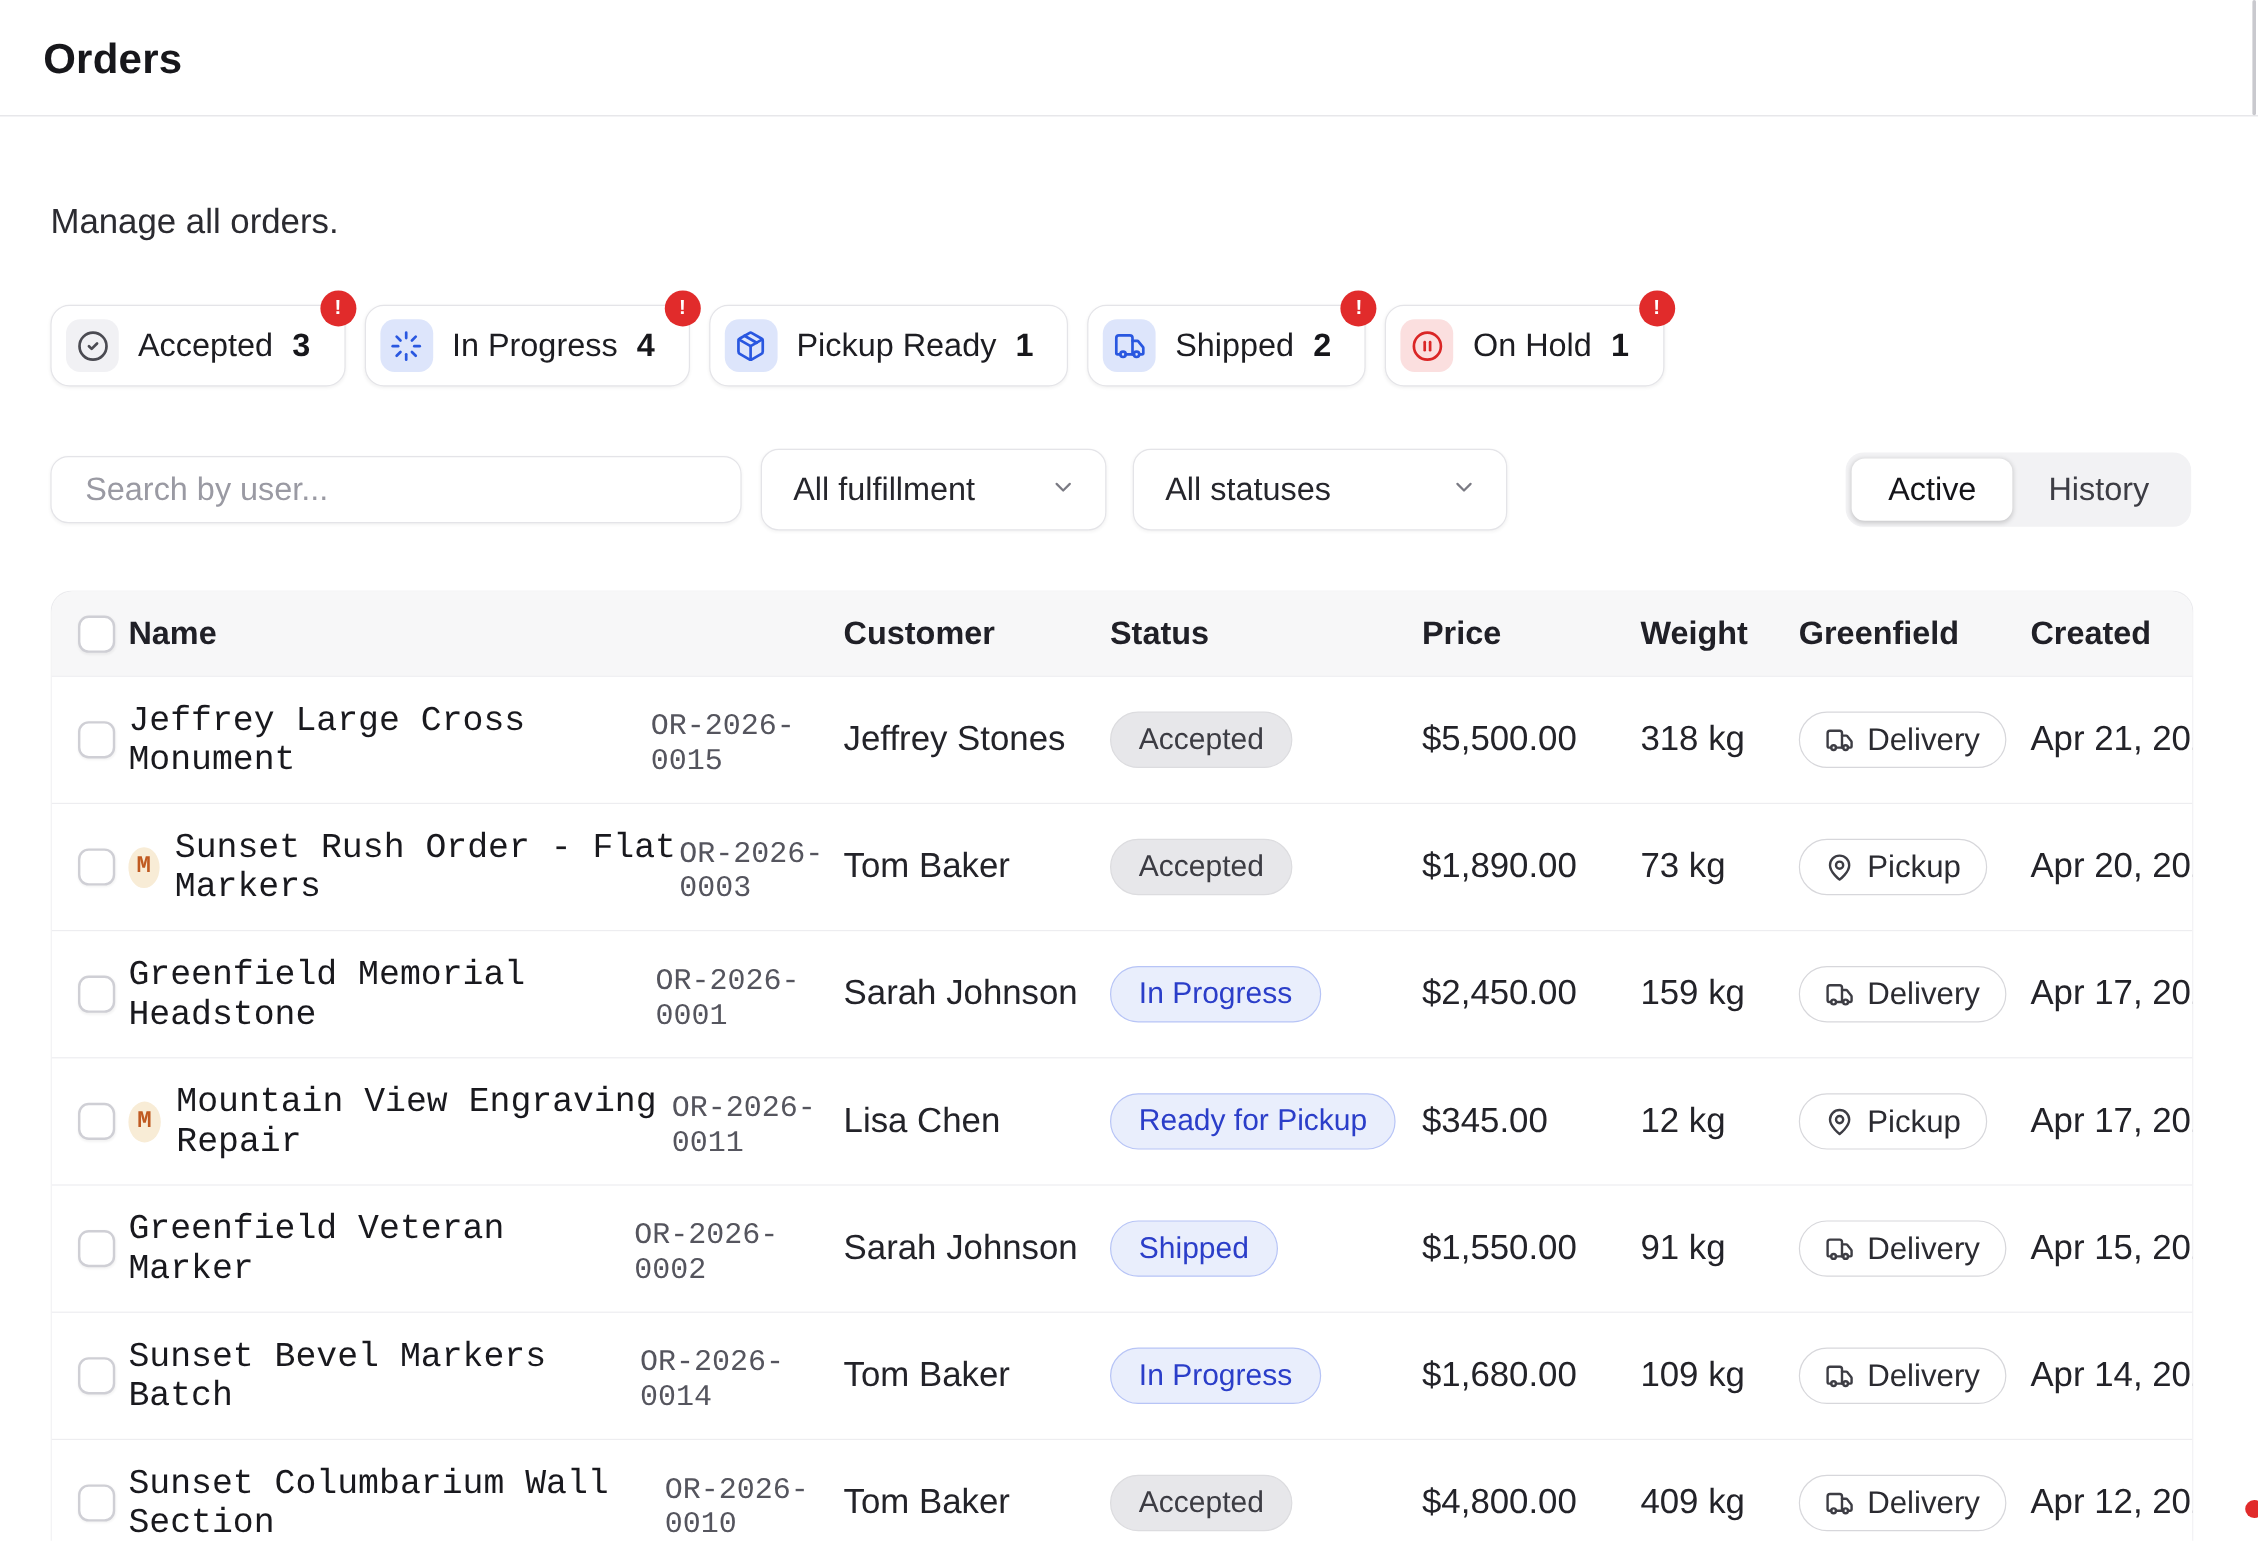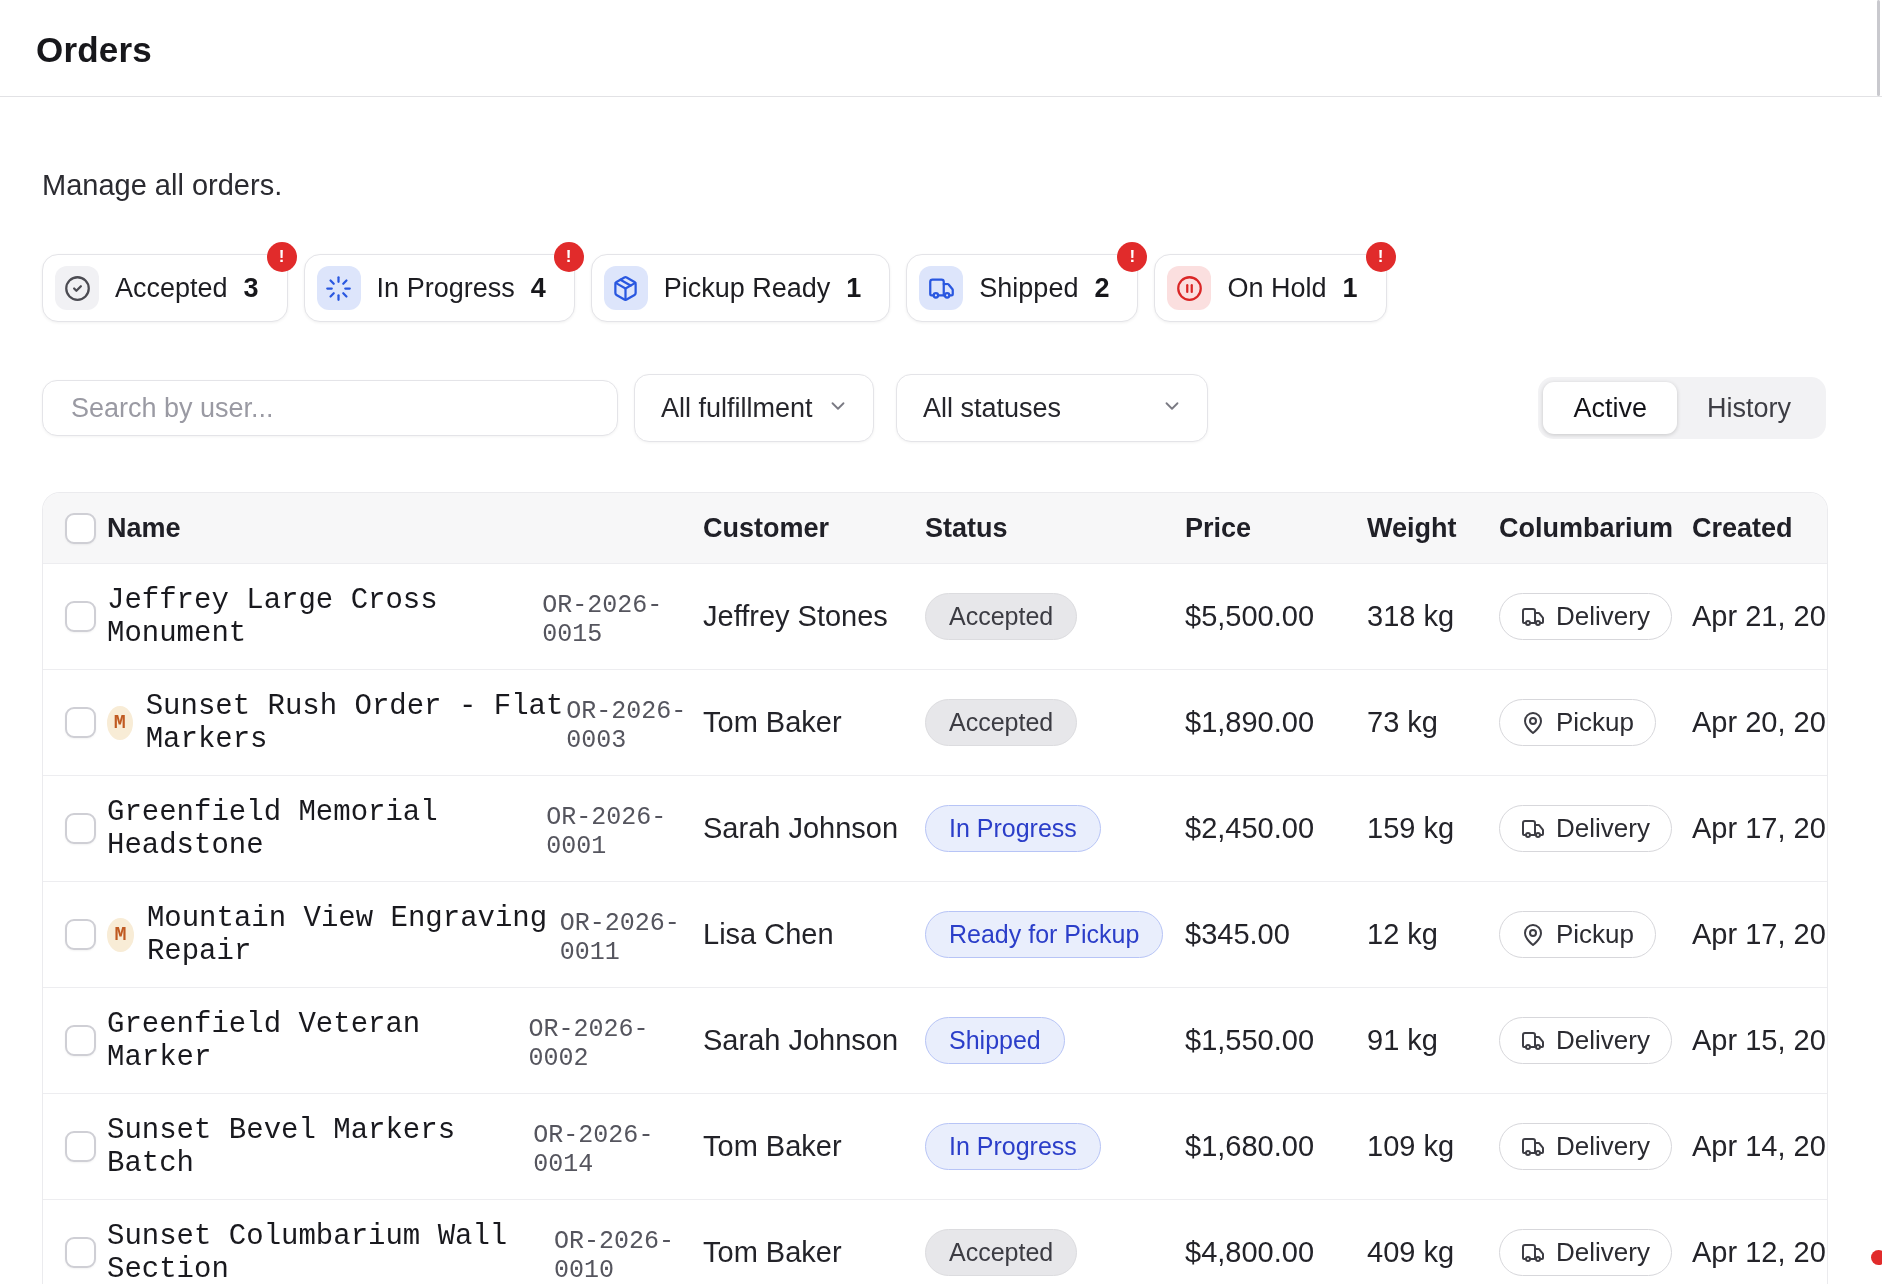--- a/index.html
+++ b/index.html
@@ -36,21 +36,21 @@
   .filter-row { display:flex; align-items:center; margin-top:52px; }
   .search { width:576px; height:56px; border:1px solid #e4e4e8; border-radius:15px;
     box-shadow:0 1px 3px rgba(0,0,0,.05); padding:0 28px; font-size:27px; color:#1c1c21;
     font-family:"Liberation Sans", sans-serif; outline:none; }
   .search::placeholder { color:#9a9aa3; }
   .select { display:flex; align-items:center; justify-content:space-between;
     height:68px; border:1px solid #e4e4e8; border-radius:15px; background:#fff;
     box-shadow:0 1px 3px rgba(0,0,0,.05); padding:0 24px 0 26px; cursor:pointer; }
   .select .value { font-size:27px; color:#26262c; }
   .select svg { width:22px; height:22px; color:#7a7a83; }
-  .select--fulfillment { width:240px; margin-left:16px; }
+  .select--fulfillment { width:288px; margin-left:16px; }
   .select--status { width:312px; margin-left:22px; }
   .toggle { margin-left:auto; margin-right:14px; height:62px; background:#f2f2f4;
     border-radius:15px; padding:5px; display:flex; align-items:center; }
   .toggle .seg { height:52px; border-radius:11px; display:flex; align-items:center;
     padding:0 30px; font-size:27px; cursor:pointer; }
   .seg--active { background:#fff; box-shadow:0 1px 4px rgba(0,0,0,.18); font-weight:500; color:#141419; }
   .seg--idle { color:#3d3d44; }
 
   
   .table { margin-top:50px; width:1786px; border:1px solid #ebebee;
@@ -201,21 +201,21 @@
     <div class="table">
       <div class="grid-row thead">
         <div>
             <div class="cb"></div>
           </div>
         <div class="th">Name</div>
         <div class="th">Customer</div>
         <div class="th">Status</div>
         <div class="th">Price</div>
         <div class="th">Weight</div>
-        <div class="th">Columbarium</div>
+        <div class="th">Greenfield</div>
         <div class="th">Created</div>
       </div>
       <div id="tbody">
   <div class="grid-row trow">
     <div>
               <div class="cb"></div>
             </div>
     <div class="namecell">
       <div class="nameline">
 

